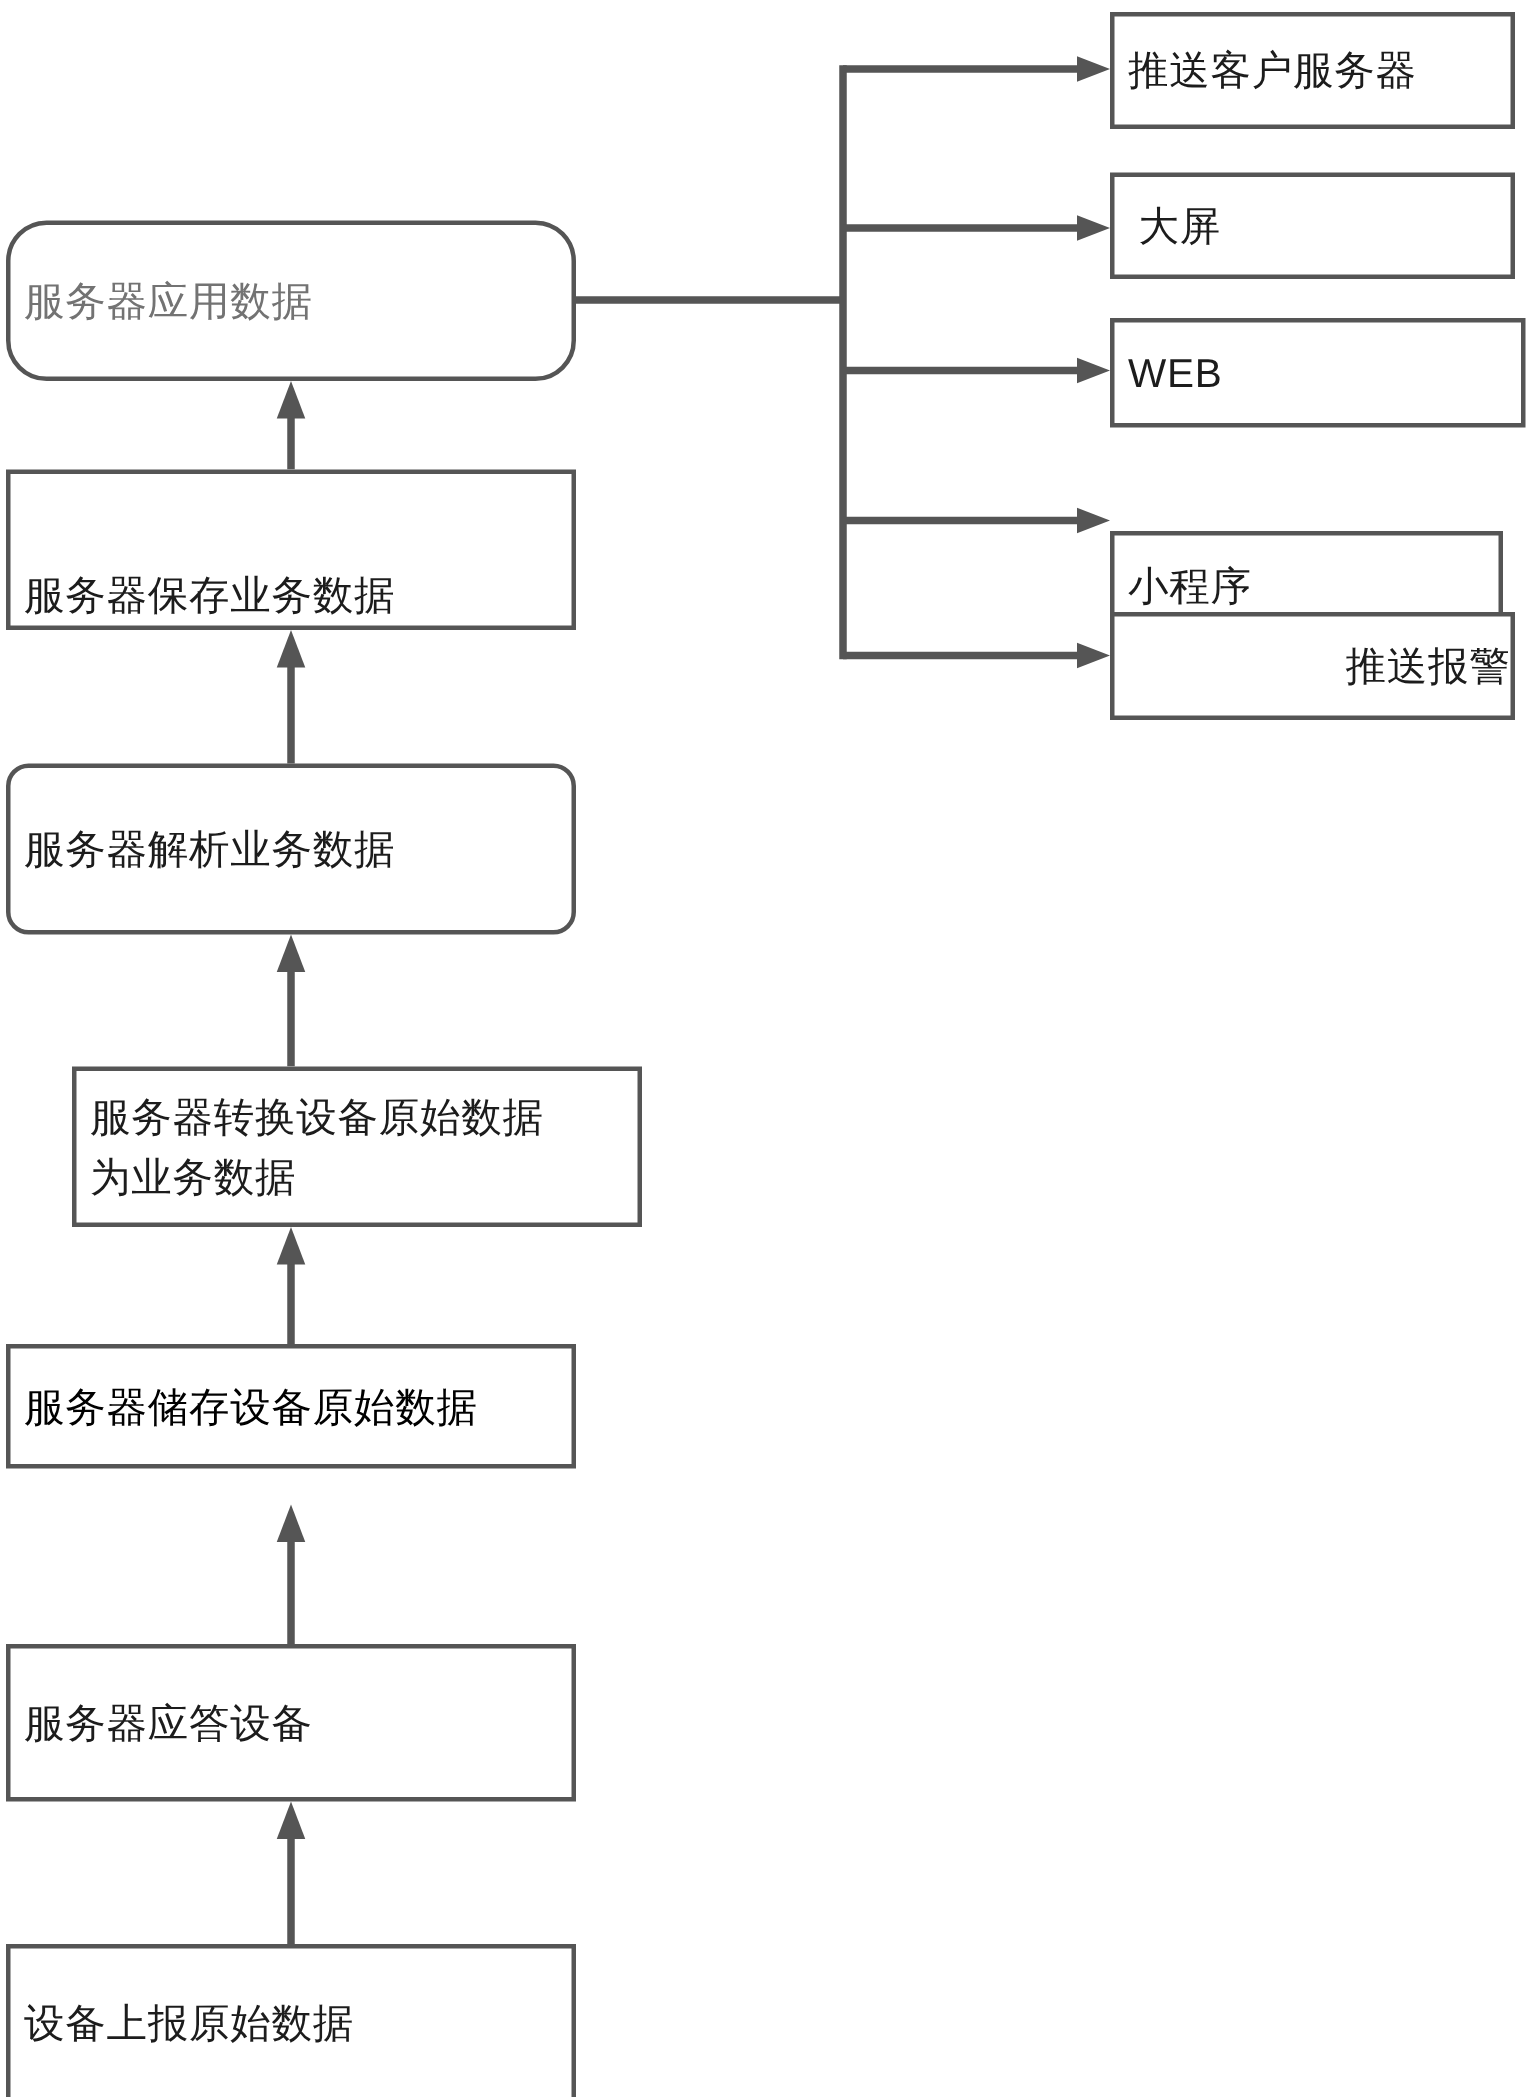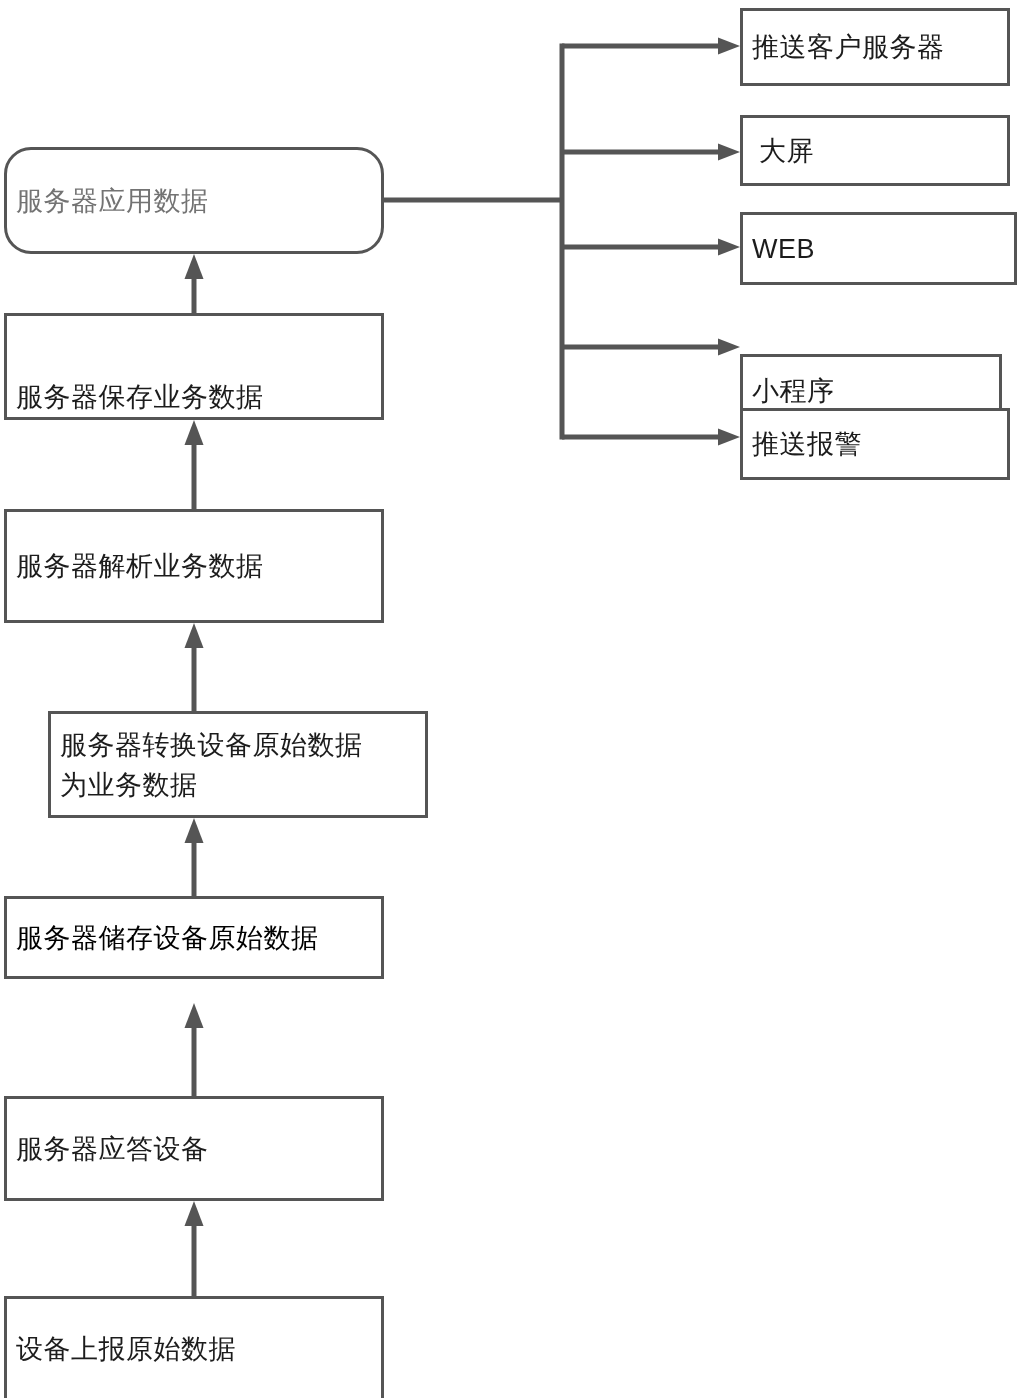--- a/index.html
+++ b/index.html
@@ -101,28 +101,28 @@
         <g>
           <line x1="562" y1="437" x2="722" y2="437" stroke="#555555" stroke-width="5"></line>
           <polygon points="740,437 718,428.5 718,445.5" fill="#555555"></polygon>
         </g>
       </g>
   </svg>
 
   <div id="pipeline-layer">
       <div class="node" style="left: 4px; top: 147px; width: 380px; height: 107px; border-color: rgb(85, 85, 85); color: #737373; border-radius: 27px;"><span class="node-label">服务器应用数据</span></div>
       <div class="node" style="left: 4px; top: 313px; width: 380px; height: 107px; border-color: rgb(85, 85, 85); color: rgb(28, 28, 28); justify-content: flex-end;"><span class="node-label">服务器保存业务数据</span></div>
-      <div class="node" style="left: 4px; top: 509px; width: 380px; height: 114px; border-color: rgb(85, 85, 85); color: rgb(28, 28, 28);"><span class="node-label">服务器解析业务数据</span></div>
+      <div class="node" style="left: 4px; top: 509px; width: 380px; height: 114px; border-color: rgb(85, 85, 85); color: rgb(28, 28, 28); border-radius: 15px;"><span class="node-label">服务器解析业务数据</span></div>
       <div class="node" style="left: 4px; top: 711px; width: 380px; height: 107px; border-color: rgb(85, 85, 85); color: rgb(28, 28, 28); margin-left: 44px;"><span class="node-label">服务器转换设备原始数据
 为业务数据</span></div>
       <div class="node" style="left: 4px; top: 896px; width: 380px; height: 83px; border-color: rgb(85, 85, 85); color: #000000;"><span class="node-label">服务器储存设备原始数据</span></div>
       <div class="node" style="left: 4px; top: 1096px; width: 380px; height: 105px; border-color: rgb(85, 85, 85); color: rgb(28, 28, 28);"><span class="node-label">服务器应答设备</span></div>
       <div class="node" style="left: 4px; top: 1296px; width: 380px; height: 105px; border-color: rgb(85, 85, 85); color: rgb(28, 28, 28);"><span class="node-label">设备上报原始数据</span></div>
     </div>
   <div id="output-layer">
       <div class="node" style="left: 740px; top: 8px; width: 270px; height: 78px; border-color: rgb(85, 85, 85); color: rgb(28, 28, 28);"><span class="node-label">推送客户服务器</span></div>
       <div class="node" style="left: 740px; top: 115px; width: 270px; height: 71px; border-color: rgb(85, 85, 85); color: rgb(28, 28, 28); padding-left: 16px;"><span class="node-label">大屏</span></div>
       <div class="node" style="left: 740px; top: 212px; width: 277px; height: 73px; border-color: rgb(85, 85, 85); color: rgb(28, 28, 28);"><span class="node-label">WEB</span></div>
       <div class="node" style="left: 740px; top: 310px; width: 262px; height: 73px; border-color: rgb(85, 85, 85); color: rgb(28, 28, 28); margin-top: 44px;"><span class="node-label">小程序</span></div>
-      <div class="node" style="left: 740px; top: 408px; width: 270px; height: 72px; border-color: rgb(85, 85, 85); color: rgb(28, 28, 28);"><span class="node-label">推送报警</span></div>
+      <div class="node" style="left: 740px; top: 408px; width: 270px; height: 72px; border-color: rgb(85, 85, 85); color: rgb(28, 28, 28); align-items: flex-end;"><span class="node-label">推送报警</span></div>
     </div>
 
 </div>
 
 </body></html>

